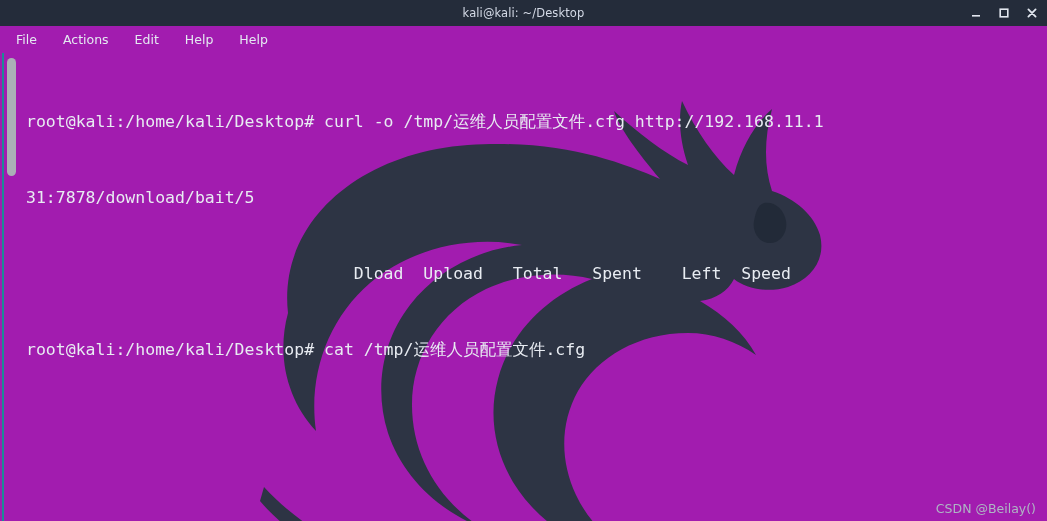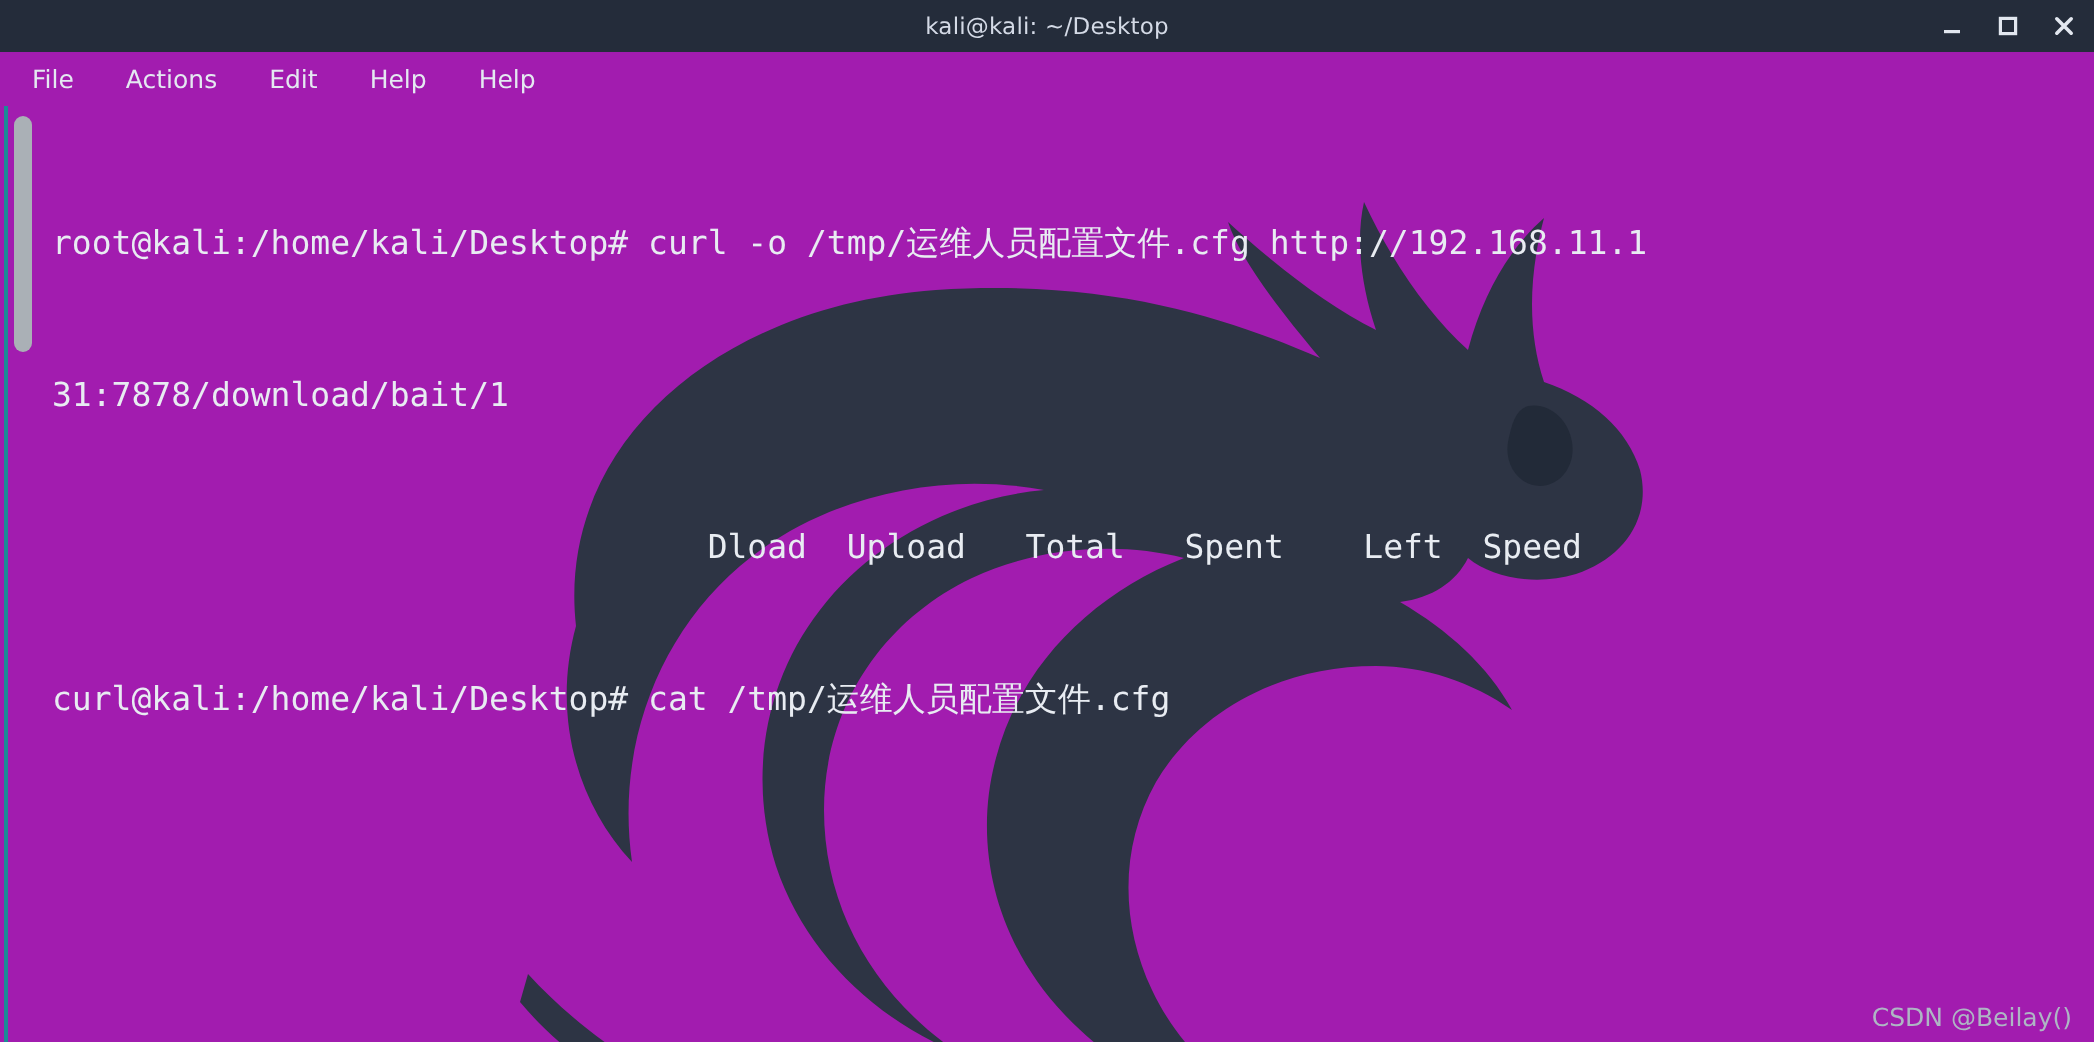--- a/index.html
+++ b/index.html
@@ -219,23 +219,23 @@
                  C 120 318 108 274 120 230 Z"></path>
         <path d="M 596 120 C 606 118 616 126 618 138 C 620 150 612 160 602 160
                  C 592 160 584 150 586 138 C 588 128 590 122 596 120 Z" fill="#222a38"></path>
         <path d="M 330 478 C 380 506 450 516 516 506 C 452 522 382 516 330 492 Z"></path>
         <path d="M 96 404 C 140 452 208 486 286 498 C 206 498 132 466 92 418 Z"></path>
       </g>
     </svg>
 
     <div class="screen">
       <div class="line">root@kali:/home/kali/Desktop# curl -o /tmp/运维人员配置文件.cfg http://192.168.11.1</div>
-      <div class="line">31:7878/download/bait/1</div>
+      <div class="line">31:7878/download/bait/5</div>
       <div class="line">                                 Dload  Upload   Total   Spent    Left  Speed</div>
-      <div class="line">curl@kali:/home/kali/Desktop# cat /tmp/运维人员配置文件.cfg</div>
+      <div class="line">root@kali:/home/kali/Desktop# cat /tmp/运维人员配置文件.cfg</div>
       
       
       
       
       
       
       
       
       
       

